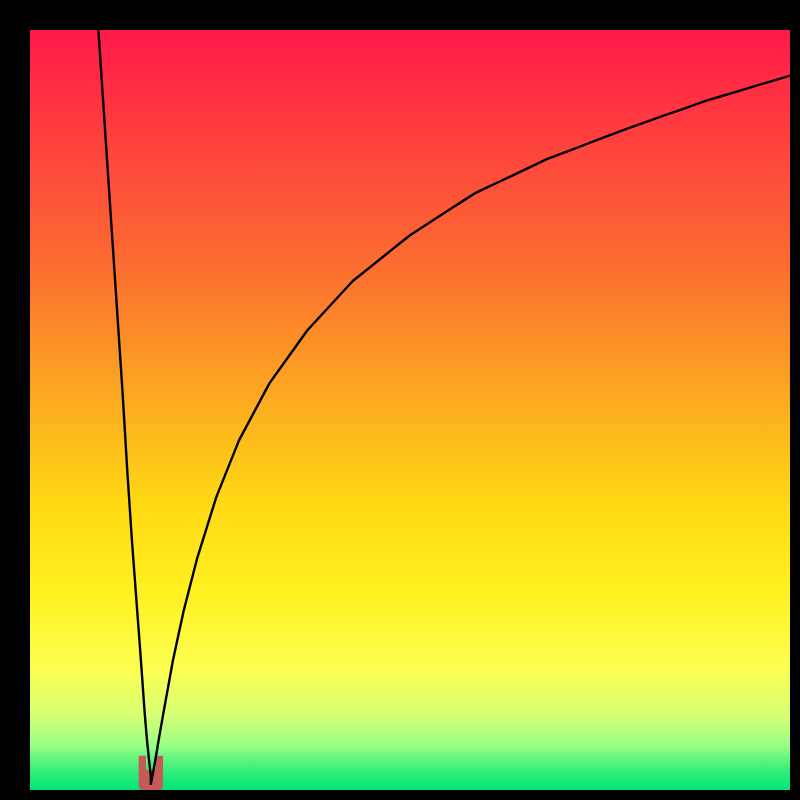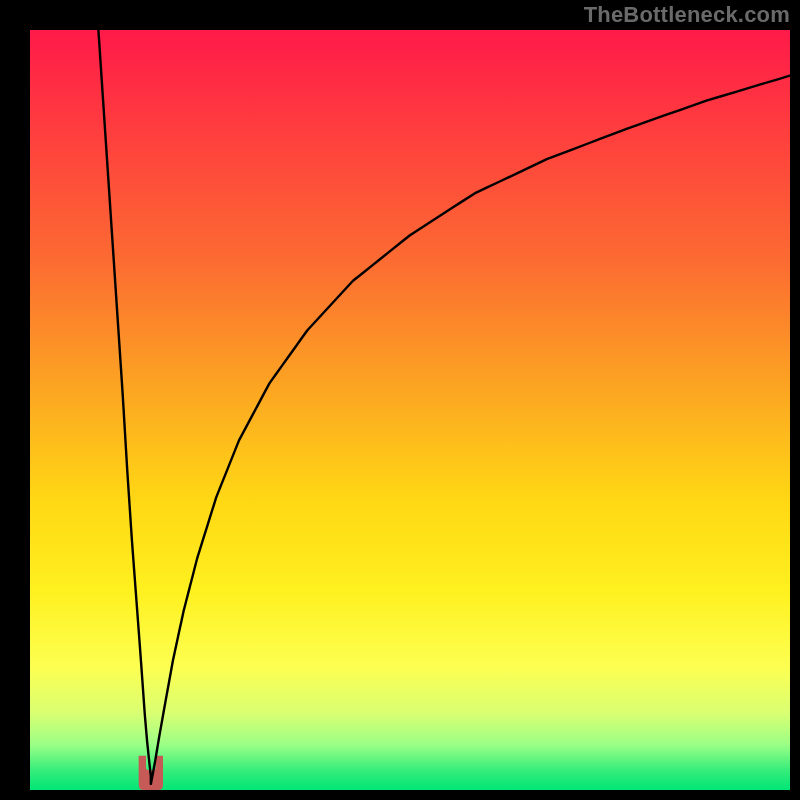--- a/index.html
+++ b/index.html
@@ -54,14 +54,13 @@
             <stop offset="94.00%" stop-color="#9cff86"></stop>
             <stop offset="97.50%" stop-color="#34ed7a"></stop>
             <stop offset="100.00%" stop-color="#00e676"></stop>
           </linearGradient>
         </defs>
         <rect x="0" y="0" width="760" height="760" fill="url(#bg-grad)"></rect>
         <path d="M 108.68 725.8 L 108.68 755 Q 108.68 760 113.68 760 L 128 760 Q 133 760 133 755 L 133 725.8 L 125.70400000000001 725.8 L 125.70400000000001 737.164 Q 125.70400000000001 740.164 122.70400000000001 740.164 L 118.976 740.164 Q 115.976 740.164 115.976 737.164 L 115.976 725.8 Z" fill="#c65a56"></path>
         <path d="M 68.40 0.00 L 69.41 15.20 L 70.43 30.40 L 71.44 45.60 L 72.45 60.80 L 73.47 76.00 L 74.48 91.20 L 75.49 106.40 L 76.51 121.60 L 77.52 136.80 L 78.53 152.00 L 79.55 167.20 L 80.56 182.40 L 81.57 197.60 L 82.59 212.80 L 83.60 228.00 L 84.61 243.20 L 85.63 258.40 L 86.64 273.60 L 87.65 288.80 L 88.67 304.00 L 89.68 319.20 L 90.69 334.40 L 91.71 349.60 L 92.72 364.80 L 93.48 377.47 L 94.24 390.13 L 95.00 402.80 L 95.76 415.47 L 96.52 428.13 L 97.28 440.80 L 98.04 452.20 L 98.80 463.60 L 99.56 475.00 L 100.32 486.40 L 101.08 497.80 L 101.84 509.20 L 102.60 519.33 L 103.36 529.47 L 104.12 539.60 L 104.88 549.73 L 105.64 559.87 L 106.40 570.00 L 107.16 580.13 L 107.92 590.27 L 108.68 600.40 L 109.44 610.53 L 110.20 620.67 L 110.96 630.80 L 111.59 639.67 L 112.23 648.53 L 112.86 657.40 L 113.49 666.27 L 114.13 675.13 L 114.76 684.00 L 115.14 688.43 L 115.52 692.87 L 115.90 697.30 L 116.28 701.73 L 116.66 706.17 L 117.04 710.60 L 117.42 714.27 L 117.80 717.95 L 118.18 721.62 L 118.56 725.29 L 118.94 728.97 L 119.32 732.64 L 119.57 734.92 L 119.83 737.20 L 120.08 739.48 L 120.33 741.76 L 120.59 744.04 L 120.84 746.32 L 120.84 747.59 L 120.84 748.85 L 120.84 750.12 L 120.84 751.39 L 120.84 752.65 L 120.84 753.92 L 121.09 752.65 L 121.35 751.39 L 121.60 750.12 L 121.85 748.85 L 122.11 747.59 L 122.36 746.32 L 122.87 743.53 L 123.37 740.75 L 123.88 737.96 L 124.39 735.17 L 124.89 732.39 L 125.40 729.60 L 126.03 725.80 L 126.67 722.00 L 127.30 718.20 L 127.93 714.40 L 128.57 710.60 L 129.20 706.80 L 130.21 701.10 L 131.23 695.40 L 132.24 689.70 L 133.25 684.00 L 134.27 678.30 L 135.28 672.60 L 136.55 665.63 L 137.81 658.67 L 139.08 651.70 L 140.35 644.73 L 141.61 637.77 L 142.88 630.80 L 144.65 622.57 L 146.43 614.33 L 148.20 606.10 L 149.97 597.87 L 151.75 589.63 L 153.52 581.40 L 155.80 572.53 L 158.08 563.67 L 160.36 554.80 L 162.64 545.93 L 164.92 537.07 L 167.20 528.20 L 170.37 518.07 L 173.53 507.93 L 176.70 497.80 L 179.87 487.67 L 183.03 477.53 L 186.20 467.40 L 190.00 457.90 L 193.80 448.40 L 197.60 438.90 L 201.40 429.40 L 205.20 419.90 L 209.00 410.40 L 214.07 400.90 L 219.13 391.40 L 224.20 381.90 L 229.27 372.40 L 234.33 362.90 L 239.40 353.40 L 245.73 344.53 L 252.07 335.67 L 258.40 326.80 L 264.73 317.93 L 271.07 309.07 L 277.40 300.20 L 285.00 291.97 L 292.60 283.73 L 300.20 275.50 L 307.80 267.27 L 315.40 259.03 L 323.00 250.80 L 332.50 243.20 L 342.00 235.60 L 351.50 228.00 L 361.00 220.40 L 370.50 212.80 L 380.00 205.20 L 390.77 198.23 L 401.53 191.27 L 412.30 184.30 L 423.07 177.33 L 433.83 170.37 L 444.60 163.40 L 456.63 157.70 L 468.67 152.00 L 480.70 146.30 L 492.73 140.60 L 504.77 134.90 L 516.80 129.20 L 530.10 124.13 L 543.40 119.07 L 556.70 114.00 L 570.00 108.93 L 583.30 103.87 L 596.60 98.80 L 609.90 94.11 L 623.20 89.43 L 636.50 84.74 L 649.80 80.05 L 663.10 75.37 L 676.40 70.68 L 690.33 66.50 L 704.27 62.32 L 718.20 58.14 L 732.13 53.96 L 746.07 49.78 L 760.00 45.60" fill="none" stroke="#000" stroke-width="2.4" stroke-linecap="round" stroke-linejoin="round"></path>
       </svg>
   </div>
-  <div class="watermark">TheBottleneck.com</div>
 </div>
 
 </body></html>

